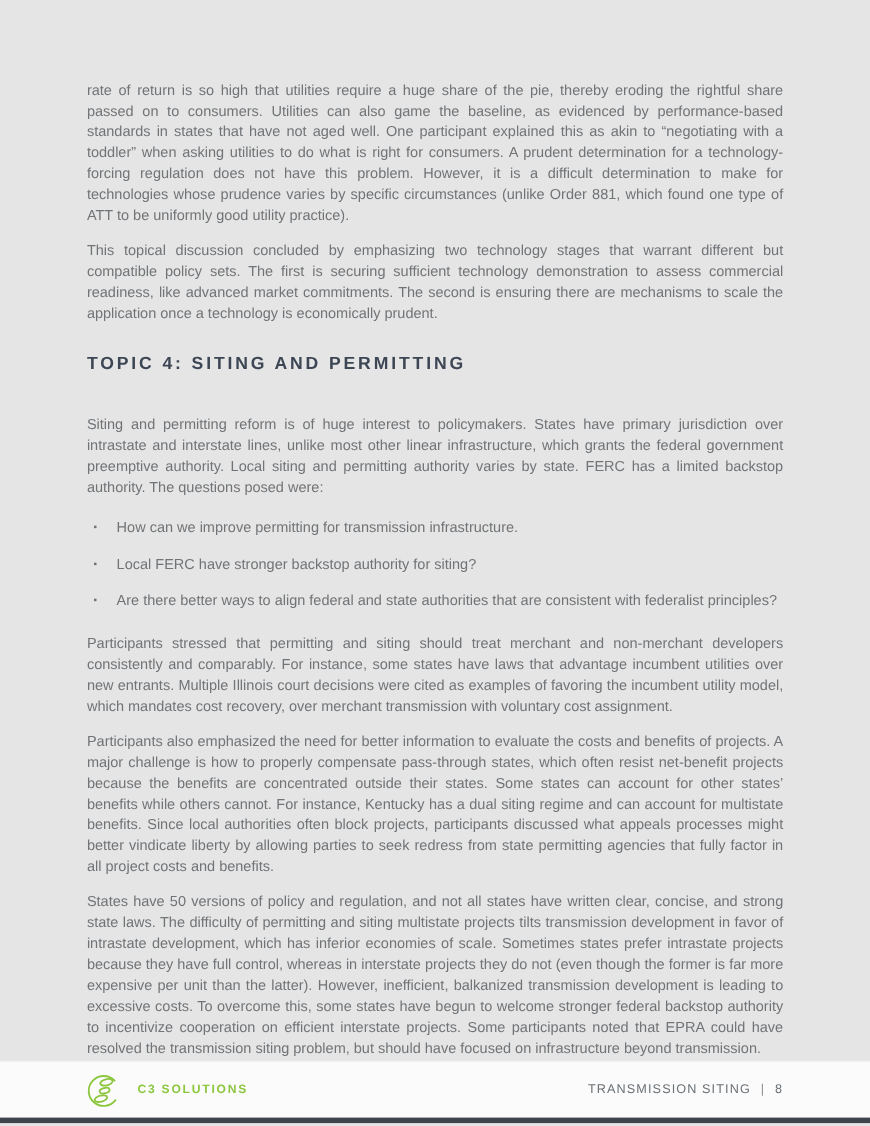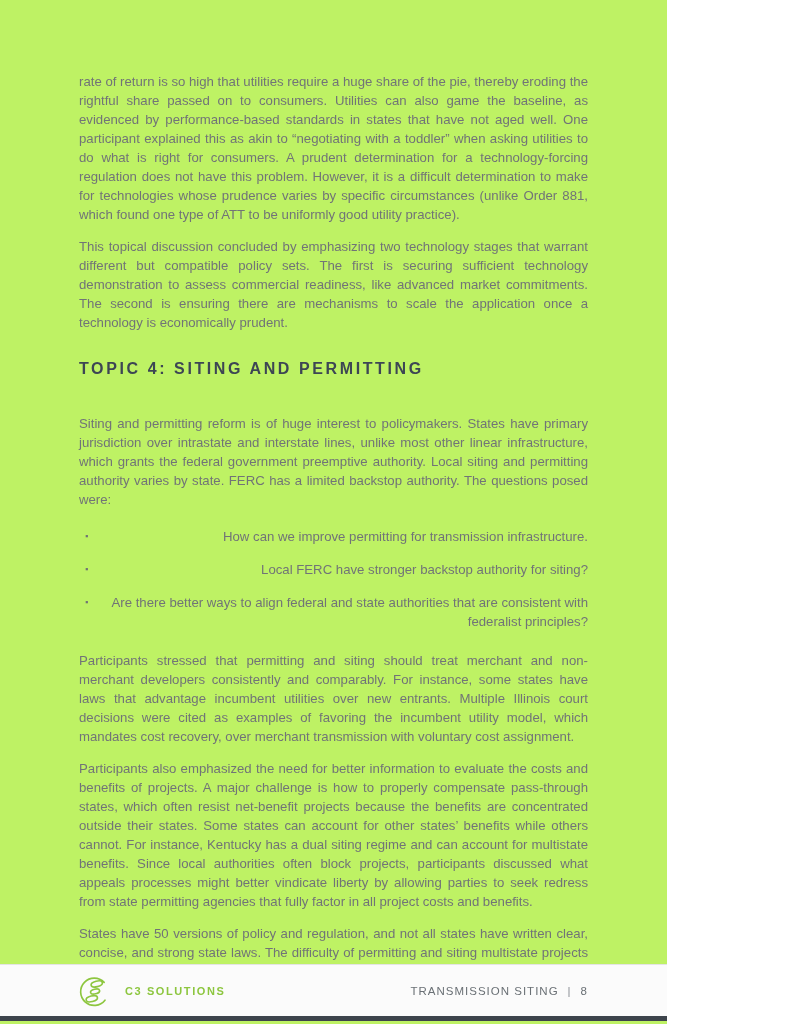--- a/index.html
+++ b/index.html
@@ -1,20 +1,20 @@
 <!DOCTYPE html>
 <html><head>
 <meta charset="utf-8">
 <style>
   html, body { margin: 0; padding: 0; background: #ffffff; }
   .page {
     position: relative;
-    width: 667px;
+    width: 791px;
     height: 1024px;
-    background: #bef264;
+    background: #e5e5e5;
     overflow: hidden;
     font-family: "Liberation Sans", sans-serif;
   }
   .content {
     position: absolute;
     left: 79px;
     right: 79px;
     top: 72px;
   }
   p.body {
@@ -45,21 +45,21 @@
     color: #717477;
   }
   .bullet {
     flex: 0 0 27px;
     font-size: 9px;
     line-height: 19px;
     color: #6f7275;
     padding-left: 6px;
     box-sizing: border-box;
   }
-  .li-text { flex: 1; text-align: right; }
+  .li-text { flex: 1; }
   .footer {
     position: absolute;
     left: 0;
     right: 0;
     top: 964px;
     height: 53px;
     background: #fbfbfb;
     border-top: 1px solid #e4e4e4;
     box-sizing: border-box;
     display: flex;

